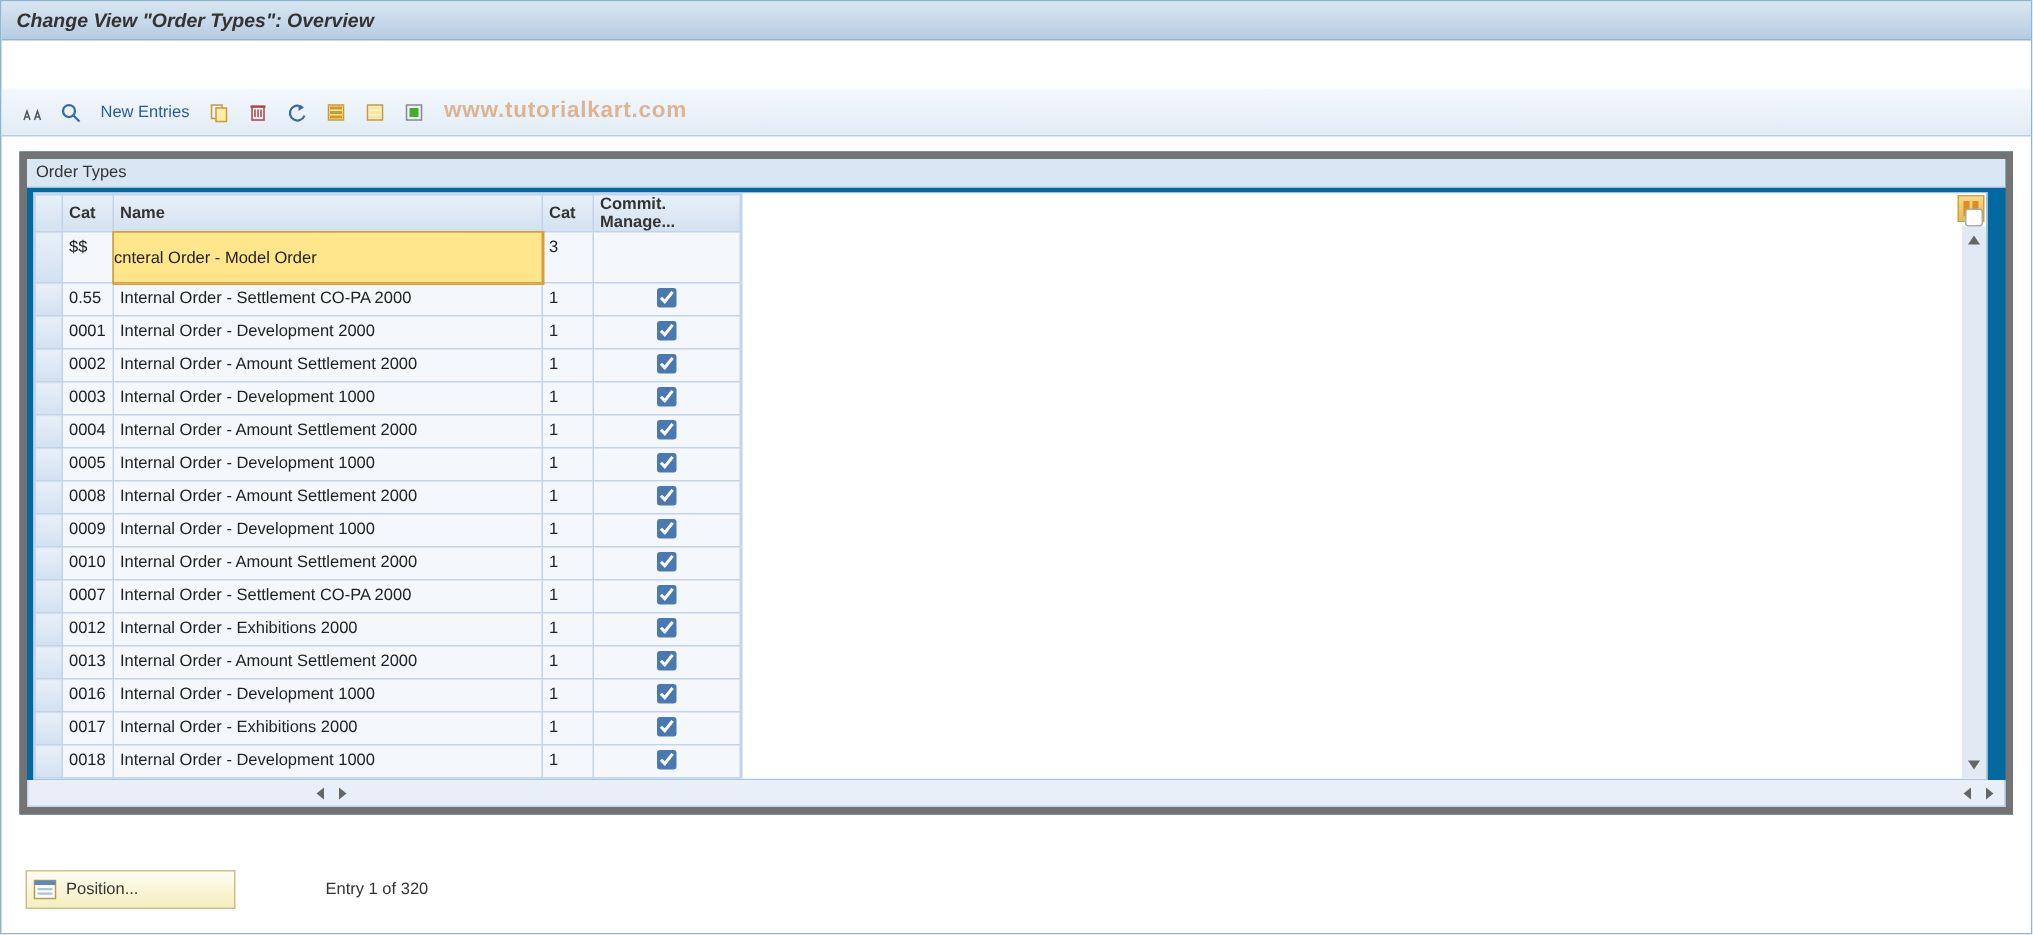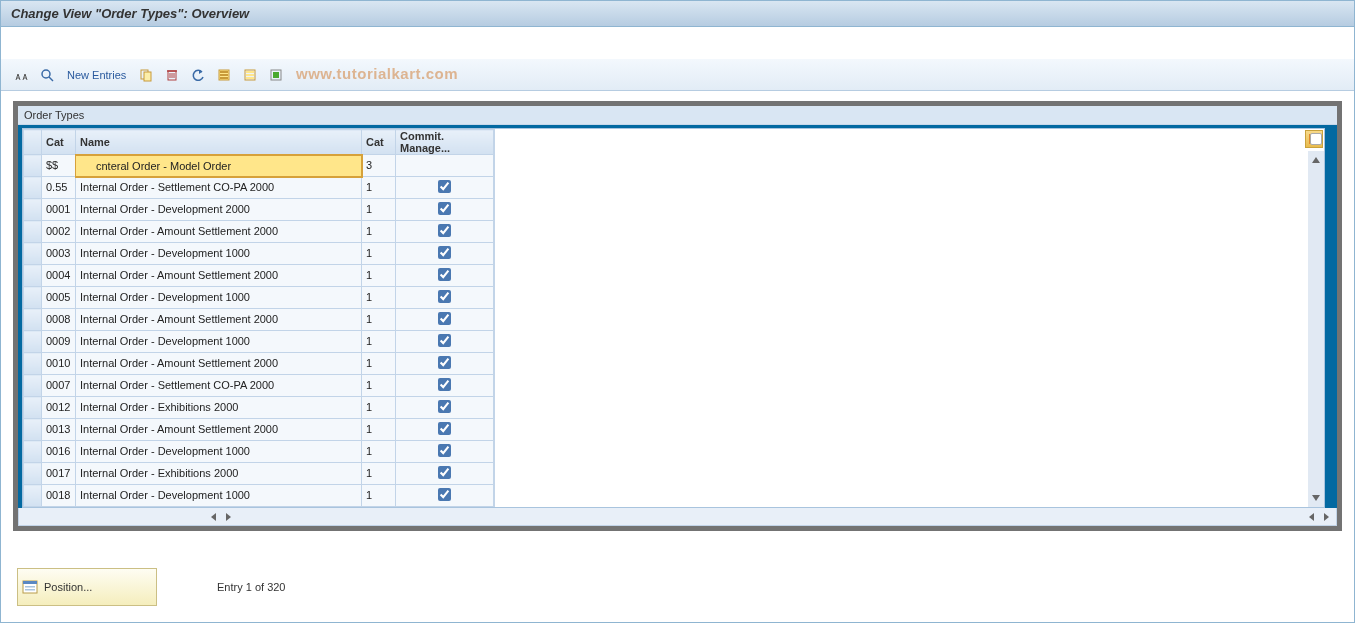--- a/index.html
+++ b/index.html
@@ -29,21 +29,21 @@
     table.grid td { background: #f4f8fc; }
     
     .col-sel { width: 18px; background: linear-gradient(#e8f0f9, #d2e1f1) !important; }
     td.col-sel { background: linear-gradient(#e8f0f9, #d2e1f1) !important; cursor:pointer;}
     .col-cat1 { width: 34px; }
     .col-name { width: 286px; }
     .col-cat2 { width: 34px; }
     .col-commit { width: 98px; text-align:right; }
     
     .cell-text { padding: 0 4px; font-size:11px; color:#222; display:block; height:100%; line-height:21px; overflow:hidden; white-space:nowrap;}
-    .cell-input { display:block; width:100%; height:20px; border:none; background:transparent; padding:0 20px; font-size:11px; color:#222;}
+    .cell-input { display:block; width:100%; height:33px; border:none; background:transparent; padding:0 0; font-size:11px; color:#222;}
     
     .selected-input { background: #ffe68a !important; outline: 1px solid #d6a13a; }
     td.cat-readonly { background: #d8e5f2; }
     td.commit-cell { text-align: center; }
     td.commit-cell input[type=checkbox]{ accent-color:#4a78b1; }
 
     
     .grid-right-spacer { flex:1; background:#fff; border-left:1px solid #c2d4e8; position:relative;}
     .config-btn { position:absolute; right:1px; top:1px; width:18px; height:18px; background:linear-gradient(#f7d98a,#e9bb4c); border:1px solid #c9a23c; display:flex; align-items:center; justify-content:center; cursor:pointer;}
     .vscroll { position:absolute; right:0; top:22px; bottom:0; width:16px; background:#e1e9f3; display:flex; flex-direction:column; align-items:center; justify-content:space-between; padding:3px 0;}
@@ -51,21 +51,21 @@
     .vs-thumb{width:12px;height:12px;background:#fff;border:1px solid #aaa;border-radius:2px;}
     
     
     .hscroll { height: 18px; background:#e8eff8; display:flex; align-items:center; justify-content:space-between; padding:0 0; border-left:1px solid #c2d4e8;border-right:1px solid #c2d4e8;border-bottom:1px solid #c2d4e8;}
     .hscroll .spacer{flex:1;}
     .hs-seg{display:flex;align-items:center;gap:2px;padding:0 4px;}
     .hs-btn{width:12px;height:12px;display:flex;align-items:center;justify-content:center;cursor:pointer;color:#666;}
 
     
     .footer { position:absolute; left:16px; bottom:16px; display:flex; align-items:center; gap:60px;}
-    .pos-btn { display:inline-flex; align-items:center; background:linear-gradient(#fefdf3,#f5eebd); border:1px solid #cbbf84; height:38px; padding:0 24px 0 4px; cursor:pointer; min-width:140px;}
+    .pos-btn { display:inline-flex; align-items:center; background:linear-gradient(#fefdf3,#f5eebd); border:1px solid #cbbf84; height:26px; padding:0 24px 0 4px; cursor:pointer; min-width:140px;}
     .pos-icon { width:16px; height:14px; margin-right:6px; display:inline-flex; align-items:center; justify-content:center;}
     .entry-text { color:#333; }
 
     svg { display:block; }
   </style>
 </head>
 <body>
 
 <div class="app">
 

